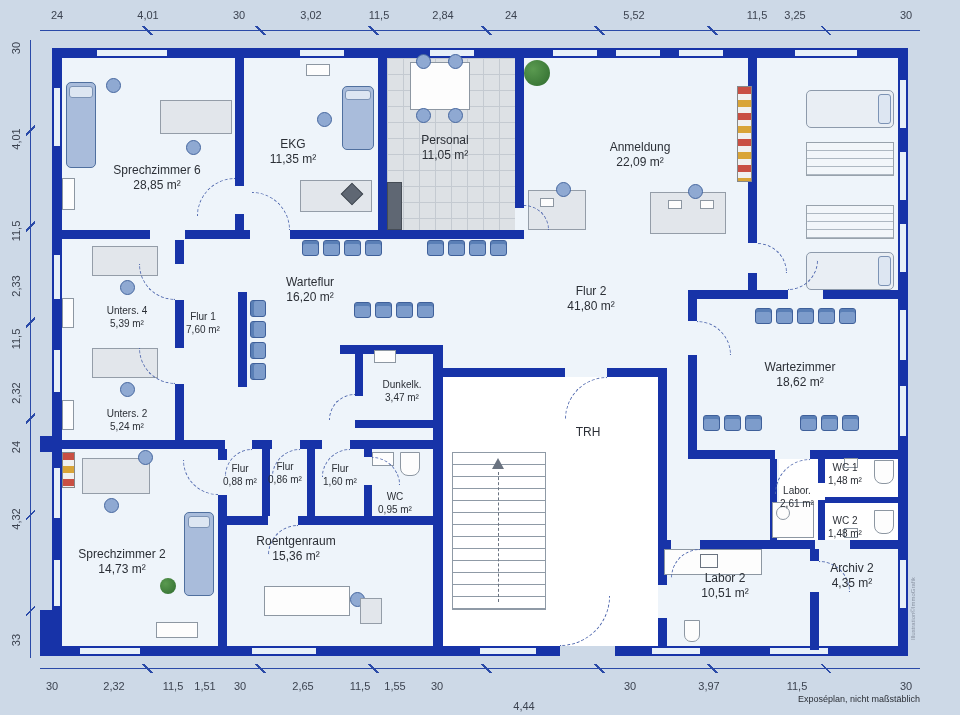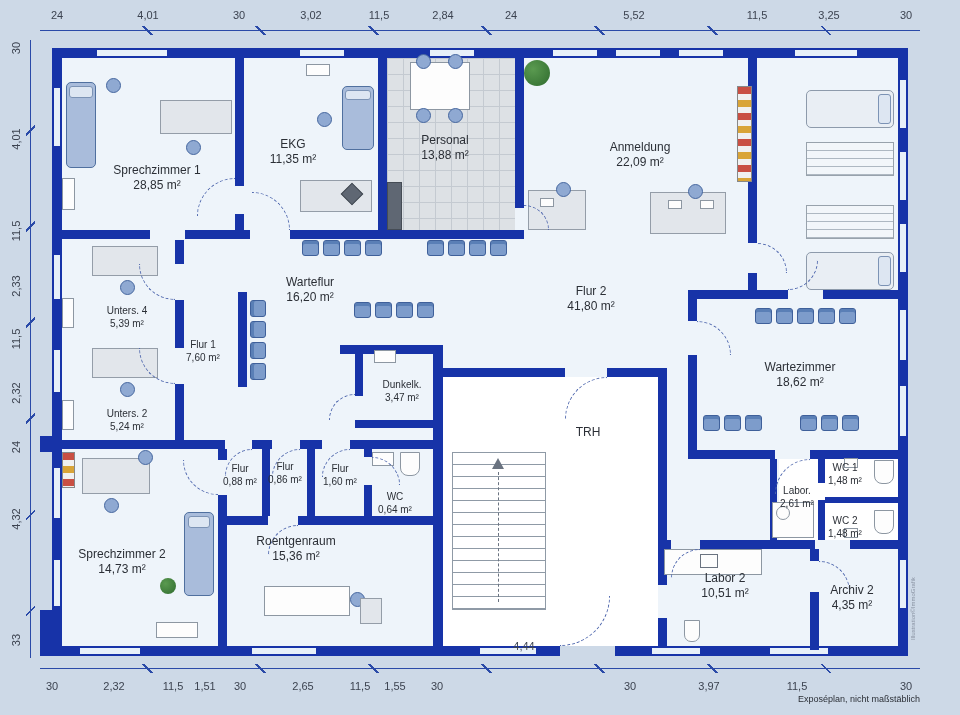--- a/index.html
+++ b/index.html
@@ -247,48 +247,48 @@
 <div class="a arc" style="left:272px;top:449px;width:28px;height:28px"></div>
 <div class="a arc" style="left:322px;top:449px;width:28px;height:28px"></div>
 <div class="a arc" style="left:372px;top:457px;width:28px;height:28px;transform:rotate(90deg)"></div>
 <div class="a arc" style="left:560px;top:596px;width:50px;height:50px;transform:rotate(180deg)"></div>
 <div class="a arc" style="left:524px;top:205px;width:25px;height:25px;transform:rotate(90deg)"></div>
 <div class="a arc" style="left:329px;top:394px;width:26px;height:26px"></div>
 <div class="a arc" style="left:183px;top:460px;width:35px;height:35px;transform:rotate(270deg)"></div>
 <div class="a arc" style="left:268px;top:525px;width:30px;height:30px"></div>
 
 <div class="a rl" style="left:157px;top:178px">
-      <div>Sprechzimmer 1</div>
+      <div>Sprechzimmer 6</div>
       <div>28,85 m²</div>
     </div>
 <div class="a rl" style="left:293px;top:152px">
       <div>EKG</div>
       <div>11,35 m²</div>
     </div>
 <div class="a rl" style="left:445px;top:148px">
       <div>Personal</div>
-      <div>13,88 m²</div>
+      <div>11,05 m²</div>
     </div>
 <div class="a rl" style="left:640px;top:155px">
       <div>Anmeldung</div>
       <div>22,09 m²</div>
     </div>
 <div class="a rl" style="left:310px;top:290px">
       <div>Warteflur</div>
       <div>16,20 m²</div>
     </div>
 <div class="a rl" style="left:591px;top:299px">
       <div>Flur 2</div>
       <div>41,80 m²</div>
     </div>
 <div class="a rl sm" style="left:127px;top:317px">
       <div>Unters. 4</div>
       <div>5,39 m²</div>
     </div>
-<div class="a rl sm" style="left:203px;top:351px">
+<div class="a rl sm" style="left:203px;top:323px">
       <div>Flur 1</div>
       <div>7,60 m²</div>
     </div>
 <div class="a rl sm" style="left:127px;top:420px">
       <div>Unters. 2</div>
       <div>5,24 m²</div>
     </div>
 <div class="a rl sm" style="left:402px;top:391px">
       <div>Dunkelk.</div>
       <div>3,47 m²</div>
@@ -308,21 +308,21 @@
 <div class="a rl sm" style="left:285px;top:473px">
       <div>Flur</div>
       <div>0,86 m²</div>
     </div>
 <div class="a rl sm" style="left:340px;top:475px">
       <div>Flur</div>
       <div>1,60 m²</div>
     </div>
 <div class="a rl sm" style="left:395px;top:503px">
       <div>WC</div>
-      <div>0,64 m²</div>
+      <div>0,95 m²</div>
     </div>
 <div class="a rl sm" style="left:845px;top:474px">
       <div>WC 1</div>
       <div>1,48 m²</div>
     </div>
 <div class="a rl sm" style="left:797px;top:497px">
       <div>Labor.</div>
       <div>2,61 m²</div>
     </div>
 <div class="a rl sm" style="left:845px;top:527px">
@@ -334,39 +334,39 @@
       <div>14,73 m²</div>
     </div>
 <div class="a rl" style="left:296px;top:549px">
       <div>Roentgenraum</div>
       <div>15,36 m²</div>
     </div>
 <div class="a rl" style="left:725px;top:586px">
       <div>Labor 2</div>
       <div>10,51 m²</div>
     </div>
-<div class="a rl" style="left:852px;top:598px">
+<div class="a rl" style="left:852px;top:576px">
       <div>Archiv 2</div>
       <div>4,35 m²</div>
     </div>
 
 <div class="a dimstrip-h" style="left:40px;top:26px;width:880px"></div>
 <div class="a dimstrip-h" style="left:40px;top:664px;width:880px"></div>
 <div class="a dimstrip-v" style="left:26px;top:40px;height:618px"></div>
 
 <div class="a dl" style="left:57px;top:9px">24</div>
 <div class="a dl" style="left:148px;top:9px">4,01</div>
 <div class="a dl" style="left:239px;top:9px">30</div>
 <div class="a dl" style="left:311px;top:9px">3,02</div>
 <div class="a dl" style="left:379px;top:9px">11,5</div>
 <div class="a dl" style="left:443px;top:9px">2,84</div>
 <div class="a dl" style="left:511px;top:9px">24</div>
 <div class="a dl" style="left:634px;top:9px">5,52</div>
 <div class="a dl" style="left:757px;top:9px">11,5</div>
-<div class="a dl" style="left:829px;top:9px">3,25</div>
+<div class="a dl" style="left:795px;top:9px">3,25</div>
 <div class="a dl" style="left:906px;top:9px">30</div>
 
 <div class="a dlv" style="left:16px;top:48px">30</div>
 <div class="a dlv" style="left:16px;top:139px">4,01</div>
 <div class="a dlv" style="left:16px;top:231px">11,5</div>
 <div class="a dlv" style="left:16px;top:286px">2,33</div>
 <div class="a dlv" style="left:16px;top:339px">11,5</div>
 <div class="a dlv" style="left:16px;top:393px">2,32</div>
 <div class="a dlv" style="left:16px;top:447px">24</div>
 <div class="a dlv" style="left:16px;top:519px">4,32</div>
@@ -374,21 +374,21 @@
 
 <div class="a dl" style="left:52px;top:680px">30</div>
 <div class="a dl" style="left:114px;top:680px">2,32</div>
 <div class="a dl" style="left:173px;top:680px">11,5</div>
 <div class="a dl" style="left:205px;top:680px">1,51</div>
 <div class="a dl" style="left:240px;top:680px">30</div>
 <div class="a dl" style="left:303px;top:680px">2,65</div>
 <div class="a dl" style="left:360px;top:680px">11,5</div>
 <div class="a dl" style="left:395px;top:680px">1,55</div>
 <div class="a dl" style="left:437px;top:680px">30</div>
-<div class="a dl" style="left:524px;top:640px">4,44</div>
+<div class="a dl" style="left:524px;top:700px">4,44</div>
 <div class="a dl" style="left:630px;top:680px">30</div>
 <div class="a dl" style="left:709px;top:680px">3,97</div>
 <div class="a dl" style="left:797px;top:680px">11,5</div>
 <div class="a dl" style="left:906px;top:680px">30</div>
 
 <div class="a note" style="right:40px;top:694px">Exposéplan, nicht maßstäblich</div>
 <div class="a credit" style="left:910px;top:640px">Illustration©ImmoGrafik</div>
 
 </div>
 

